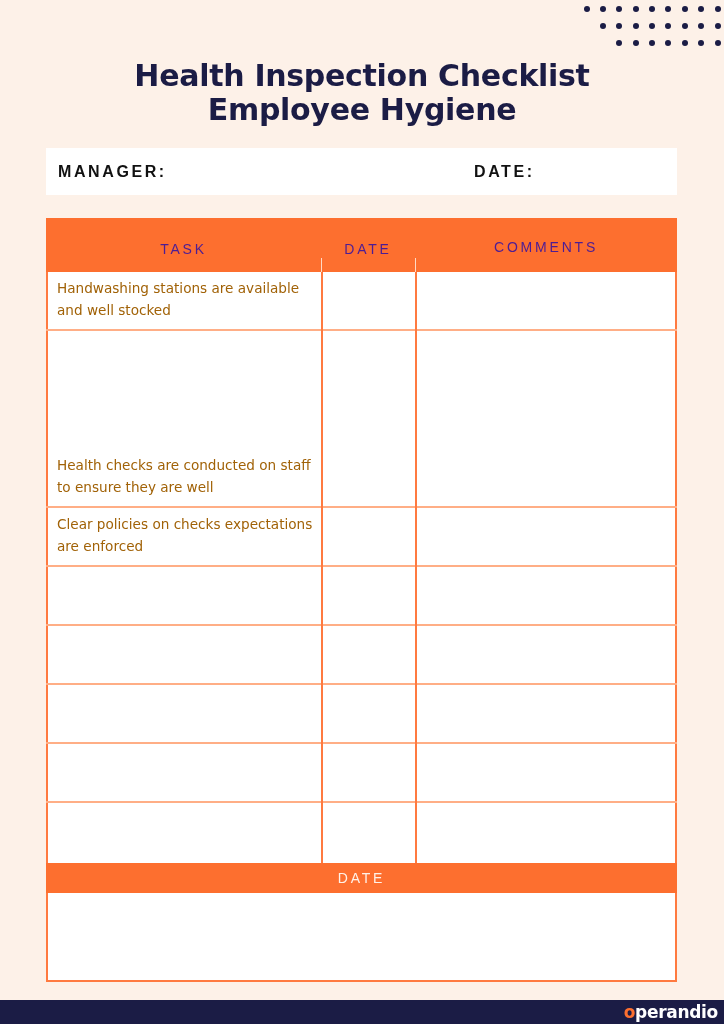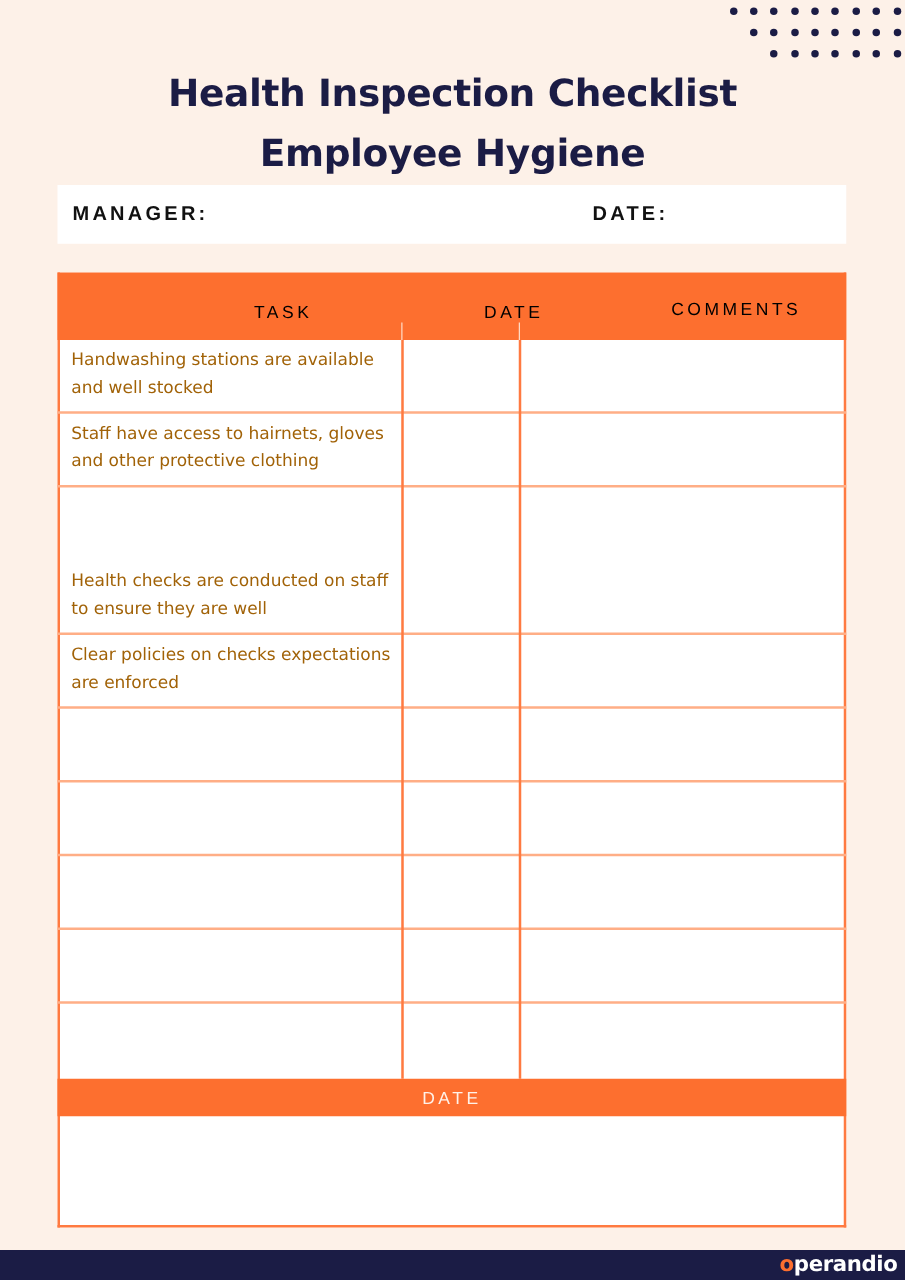--- a/index.html
+++ b/index.html
@@ -12,21 +12,21 @@
     .dot {
       position: absolute; width: 6px; height: 6px; border-radius: 50%;
       background: #1b1c45;
     }
     .title {
       position: absolute; left: 0; width: 724px; text-align: center;
       color: #1b1c45; font-weight: bold; font-size: 30px;
       font-family: "DejaVu Sans", sans-serif; letter-spacing: -0.3px;
     }
     .title.l1 { top: 58px; }
-    .title.l2 { top: 106px; }
+    .title.l2 { top: 92px; }
     .meta-bar {
       position: absolute; left: 46px; top: 148px; width: 631px; height: 47px;
       background: #ffffff;
       text-decoration: underline;
     }
     .meta-label {
       position: absolute; top: 15px; font-weight: bold; font-size: 16px;
       letter-spacing: 2.6px; color: #111111;
     }
     .meta-label.manager { left: 12px; }
@@ -35,22 +35,22 @@
     .table {
       position: absolute; left: 46px; top: 218px; width: 631px; height: 764px;
       background: #ffffff; border: 2px solid #ff7a40; border-top: none;
       box-sizing: border-box;
     }
     .thead {
       position: absolute; left: -2px; top: 0; width: 631px; height: 54px;
       background: #fd6f2f;
     }
     .th {
-      position: absolute; top: 22px; color: #000000; font-size: 14px;
-      letter-spacing: 2.8px; text-align: center; margin-left: 43px;
+      position: absolute; top: 22px; color: #4c1d95; font-size: 14px;
+      letter-spacing: 2.8px; text-align: center;
     }
     .th.task { left: 0; width: 275px; top: 23px; }
     .th.done { left: 275px; width: 94px; top: 23px; }
     .th.comments { left: 369px; width: 262px; top: 21px; }
     .th-divider {
       position: absolute; top: 40px; width: 1px; height: 14px; background: #ffd9c4;
     }
     .row {
       position: absolute; left: -2px; width: 631px; height: 59px;
       border-bottom: 2px solid #ffae86; box-sizing: border-box;
@@ -125,23 +125,20 @@
     <div class="th task">TASK</div>
     <div class="th done">DATE</div>
     <div class="th comments">COMMENTS</div>
     <div class="th-divider" style="left:275px"></div>
     <div class="th-divider" style="left:369px"></div>
   </div>
 
   <div class="row" style="top:54px">
     <div class="cell-text">Handwashing stations are available and well stocked</div>
   </div>
-  <div class="row" style="top:113px">
-    <div class="cell-text">Staff have access to hairnets, gloves and other protective clothing</div>
-  </div>
   <div class="row" style="top:231px">
     <div class="cell-text">Health checks are conducted on staff to ensure they are well</div>
   </div>
   <div class="row" style="top:290px">
     <div class="cell-text">Clear policies on checks expectations are enforced</div>
   </div>
   <div class="row" style="top:349px">
     <div class="cell-text"></div>
   </div>
   <div class="row" style="top:408px">

